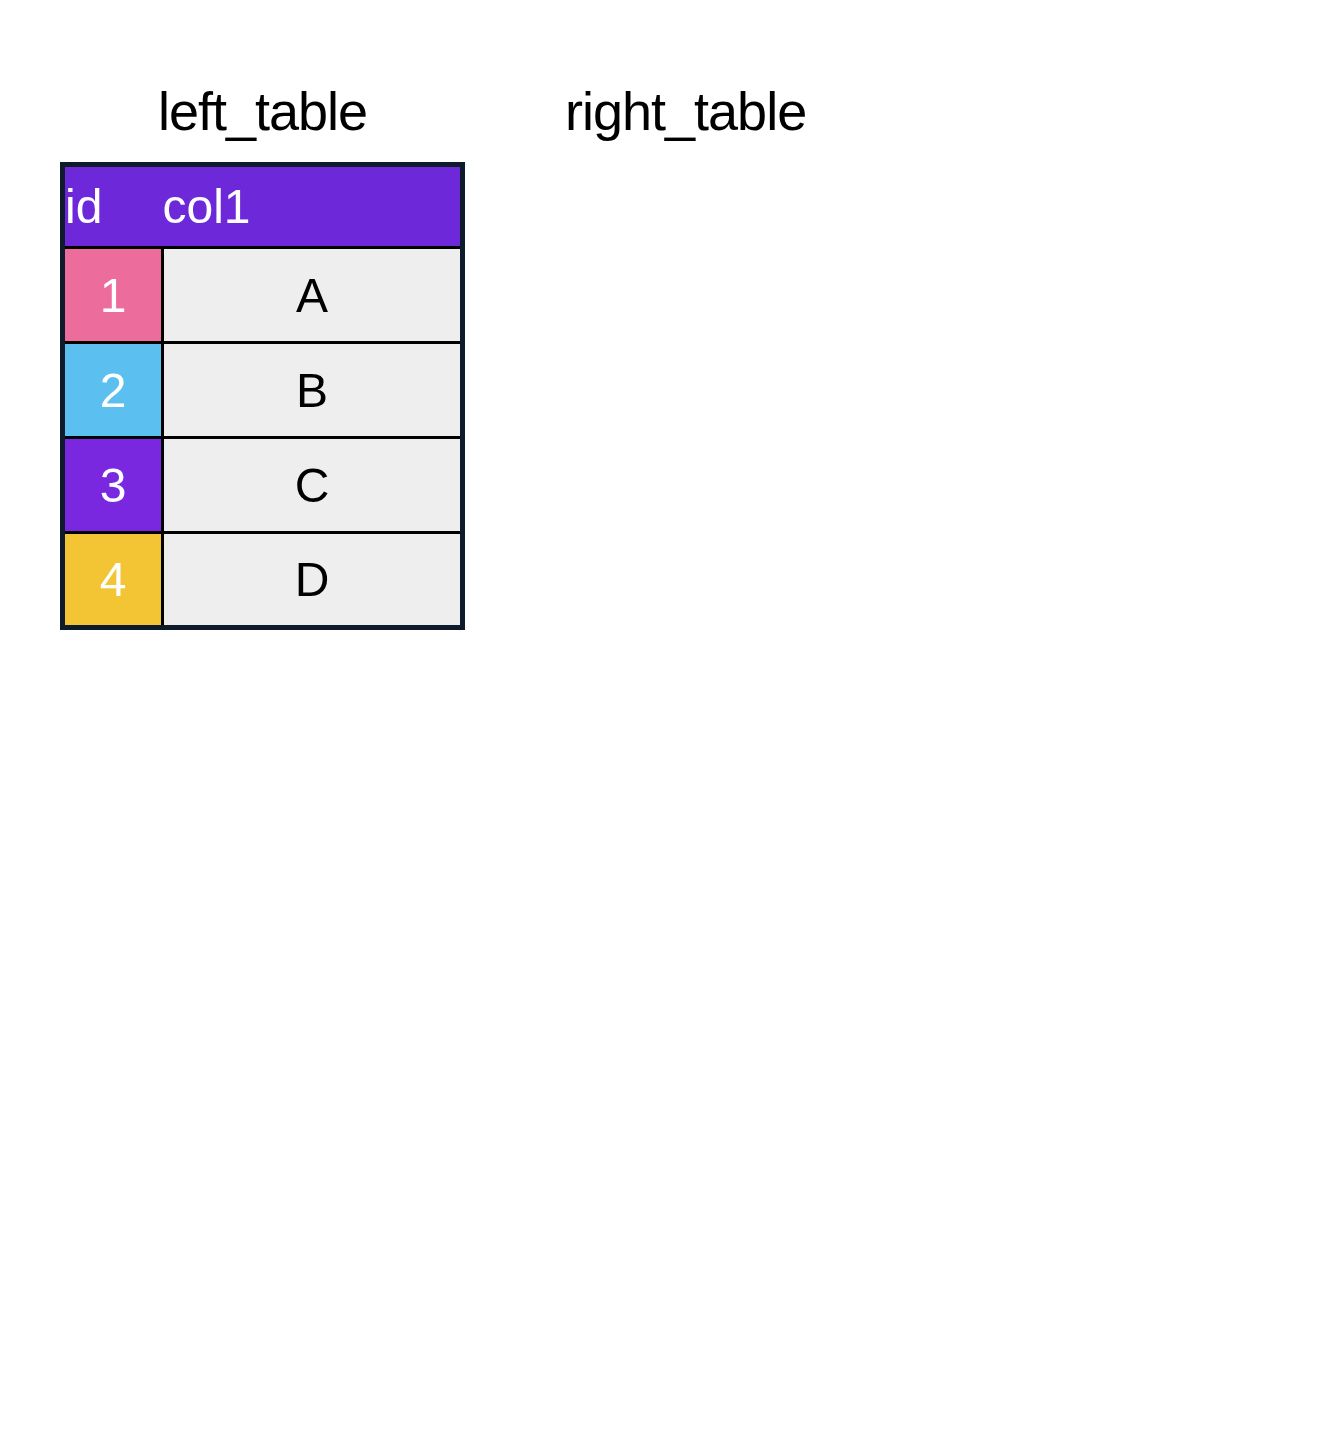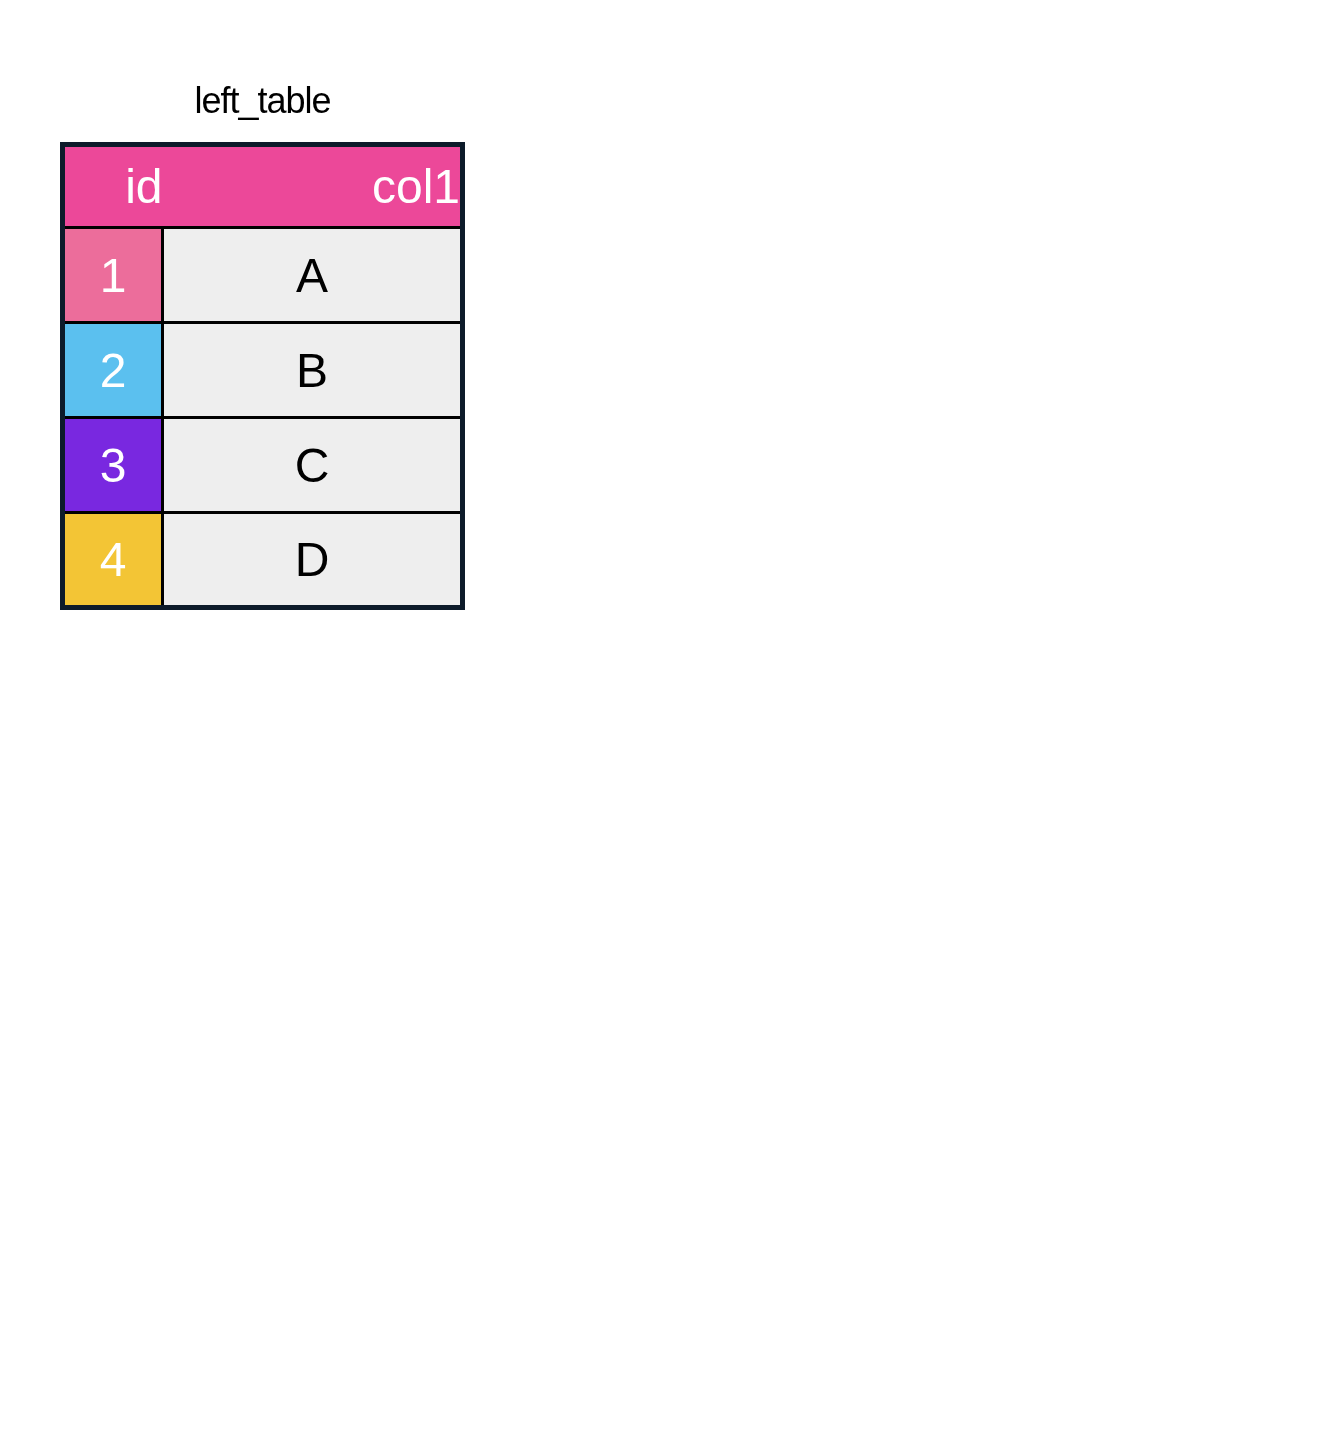--- a/index.html
+++ b/index.html
@@ -18,37 +18,37 @@
       display: flex;
       gap: 100px;
       align-items: flex-start;
     }
     .table-block {
       display: flex;
       flex-direction: column;
       align-items: center;
     }
     .table-title {
-      font-size: 36px;
+      font-size: 54px;
       font-weight: 400;
       color: #000000;
       margin-bottom: 20px;
       letter-spacing: -1px;
     }
     .data-table {
       border: 5px solid #0d1b2a;
       border-collapse: collapse;
     }
     .data-table th {
-      background: #ec4899;
+      background: #6d28d9;
       color: #ffffff;
       font-size: 48px;
       font-weight: 400;
       padding: 12px 0;
-      text-align: right;
+      text-align: left;
       border: none;
     }
     .left-table th.id-header {
       width: 100px;
     }
     .left-table th.col-header {
       width: 300px;
     }
     .right-table th.col-header {
       width: 400px;
@@ -108,15 +108,16 @@
         </tr>
         <tr>
           <td class="id-cell id-yellow">4</td>
           <td class="value-cell">D</td>
         </tr>
       </tbody>
     </table>
   </div>
 
   <div class="table-block">
+    <div class="table-title">right_table</div>
   </div>
 
 </div>
 
 </body></html>

